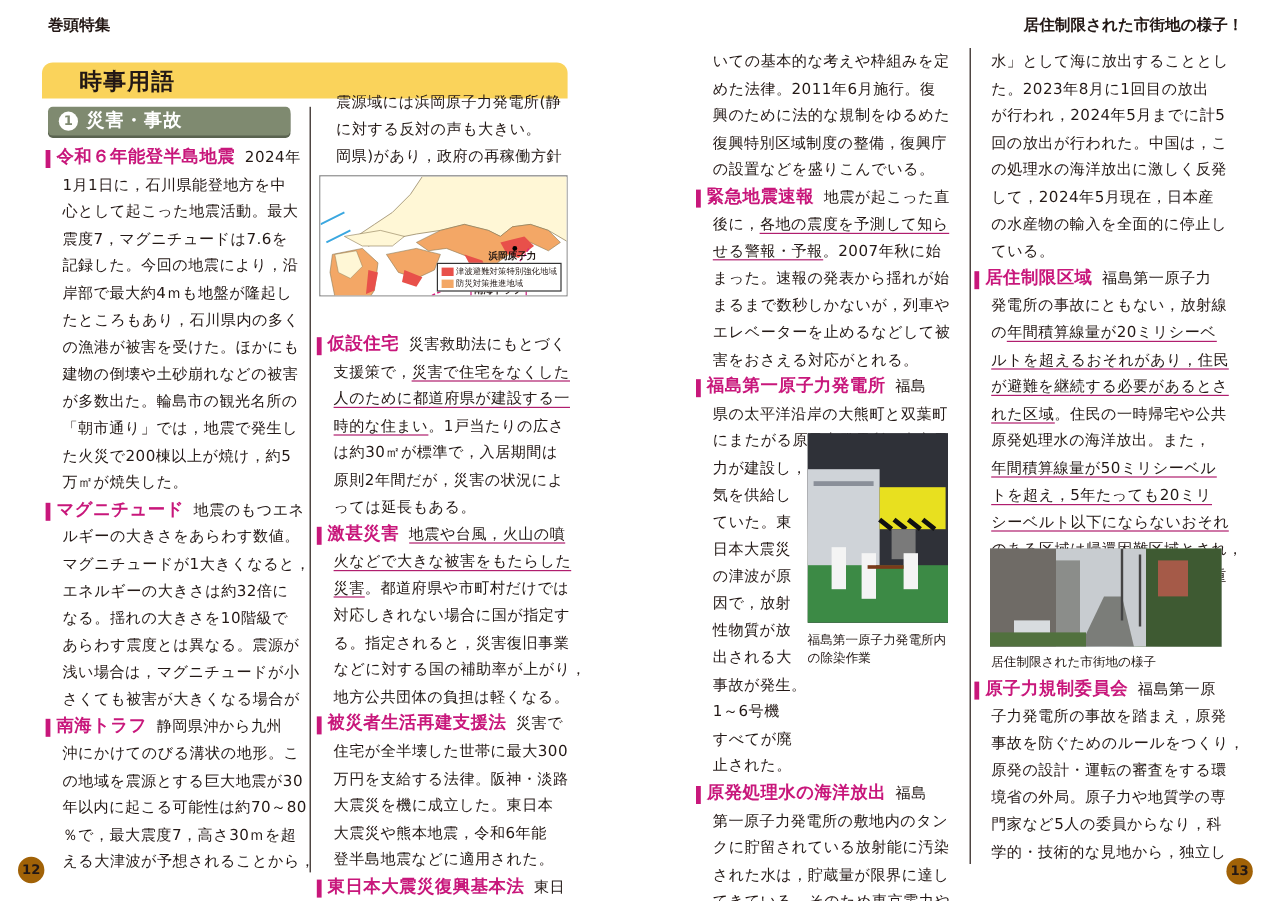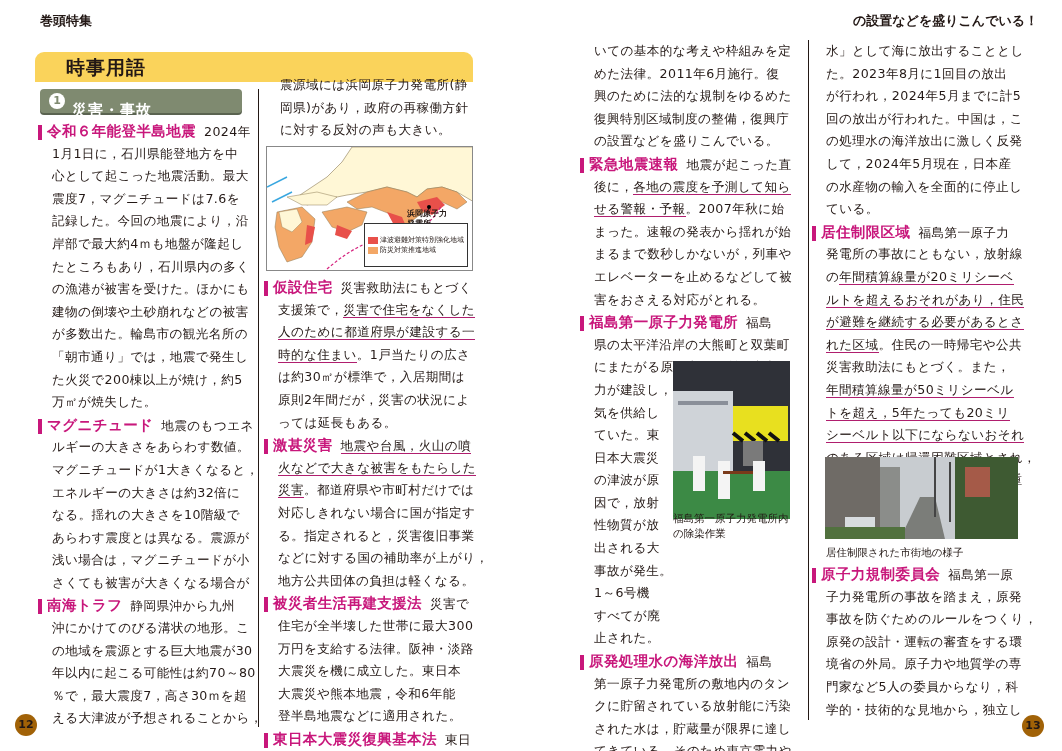--- a/index.html
+++ b/index.html
@@ -4,43 +4,43 @@
 <style>
   * { box-sizing: border-box; margin: 0; padding: 0; }
   html, body { width: 1062px; height: 751px; background: #ffffff; overflow: hidden; }
   body { position: relative; font-family: "DejaVu Sans", "Liberation Sans", sans-serif; color: #231815; }
   .abs { position: absolute; text-align: center; }
   .running-head { font-size: 13px; font-weight: bold; color: #231815; }
   .title-bar { position: absolute; left: 35px; top: 52px; width: 438px; height: 30px; background: #fad35b; border-radius: 9px 9px 0 0; }
   .title-bar span { position: absolute; left: 18px; top: 3px; font-size: 19px; font-weight: bold; color: #231815; letter-spacing: 1px; padding-left: 13px; }
   .section-pill { position: absolute; left: 40px; top: 89px; width: 202px; height: 24px; background: #7f8a70; border-radius: 4px; box-shadow: 0 2px 0 #5a6350; }
   .section-pill .num { position: absolute; left: 9px; top: 4px; width: 16px; height: 16px; border-radius: 50%; background: #fff; color: #7f8a70; font-size: 11px; font-weight: bold; text-align: center; line-height: 16px; }
-  .section-pill .lbl { position: absolute; left: 32px; top: 12px; font-size: 15px; font-weight: bold; color: #fff; letter-spacing: 1px; }
+  .section-pill .lbl { position: absolute; left: 32px; top: 2px; font-size: 15px; font-weight: bold; color: #fff; letter-spacing: 1px; }
   .col { position: absolute; font-size: 12.6px; line-height: 22.6px; letter-spacing: 0.4px; white-space: nowrap; }
   .col .ln { display: block; height: 22.6px; position: relative; }
   .col .ln.ind { padding-left: 14px; }
   .term { position: relative; font-weight: bold; color: #c8177b; font-size: 14.5px; padding-left: 9px; margin-right: 8px; }
   .term::before { content: ""; position: absolute; left: 0; top: 2px; width: 4px; height: 15px; background: #c8177b; }
   .ul { border-bottom: 1.5px solid #b01e6e; margin-top: 31px; }
   .vline { position: absolute; width: 1px; background: #231815; }
   .pagenum { position: absolute; width: 22px; height: 22px; border-radius: 50%; background: #a16207; font-size: 11px; font-weight: bold; text-align: center; line-height: 22px; color: #231815; }
   .caption { position: absolute; font-size: 10.5px; line-height: 15px; color: #231815; }
-  .map { position: absolute; left: 266px; top: 146px; width: 207px; height: 125px; background: #ffffff; border: 1px solid #888; overflow: hidden; }
-  .legend { position: absolute; right: 4px; bottom: 3px; background: #fff; border: 1px solid #333; padding: 11px 3px; font-size: 7px; line-height: 10px; }
+  .map { position: absolute; left: 266px; top: 146px; width: 207px; height: 101px; background: #ffffff; border: 1px solid #888; overflow: hidden; }
+  .legend { position: absolute; right: 4px; bottom: 3px; background: #fff; border: 1px solid #333; padding: 1px 3px; font-size: 7px; line-height: 10px; }
   .legend .sw { display: inline-block; width: 10px; height: 7px; margin-right: 2px; vertical-align: middle; }
   .trough-label { position: absolute; left: 125px; top: 88px; border: 1px solid #c8177b; background: #fff; font-size: 8px; font-weight: bold; padding: 0 2px; color: #231815; }
   .plant-label { position: absolute; left: 140px; top: 62px; font-size: 8px; line-height: 10px; font-weight: bold; color: #231815; }
   .photo1 { position: absolute; left: 673px; top: 361px; width: 117px; height: 158px; overflow: hidden; background: linear-gradient(180deg,#2c2d33 0%,#4b4f57 35%,#8d8f8c 60%,#3a6e3f 100%); }
   .photo2 { position: absolute; left: 825px; top: 457px; width: 193px; height: 82px; overflow: hidden; background: linear-gradient(90deg,#6d6a66 0%,#8a8f8d 30%,#c9cdd0 50%,#4c6a3a 75%,#35502c 100%); }
 </style>
 </head>
 <body>
 
 <div class="abs running-head" style="left:40px; top:12px;">巻頭特集</div>
-<div class="abs running-head" style="left:853px; top:12px;">の設置などを盛りこんでいる！</div>
+<div class="abs running-head" style="left:853px; top:12px;">居住制限された市街地の様子！</div>
 
 <div class="title-bar">
   <span>時事用語</span>
 </div>
 
 <div class="section-pill">
   <span class="num">1</span>
   <span class="lbl">災害・事故</span>
 </div>
 
@@ -72,22 +72,22 @@
     <span class="ln"><span class="term">南海トラフ</span><span>静岡県沖から九州</span></span>
     <span class="ln ind"><span>沖にかけてのびる溝状の地形。こ</span></span>
     <span class="ln ind"><span>の地域を震源とする巨大地震が30</span></span>
     <span class="ln ind"><span>年以内に起こる可能性は約70～80</span></span>
     <span class="ln ind"><span>％で，最大震度7，高さ30ｍを超</span></span>
     <span class="ln ind"><span>える大津波が予想されることから，</span></span>
   </div>
 
 <div class="col" id="col2top" style="left:266px; top:74px; width:210px;">
     <span class="ln ind"><span>震源域には浜岡原子力発電所(静</span></span>
+    <span class="ln ind"><span>に対する反対の声も大きい。</span></span>
     <span class="ln ind"><span>岡県)があり，政府の再稼働方針</span></span>
-    <span class="ln ind"><span>に対する反対の声も大きい。</span></span>
   </div>
 
 <div class="map">
   <svg width="207" height="125" viewBox="0 0 207 125">
     <rect width="207" height="125" fill="#ffffff"></rect>
 
     <path d="M85,0 L207,0 L207,55 L190,45 L175,40 L160,42 L150,50 L140,45 L120,40 L100,45 L80,48 L60,52 L40,58 L30,50 L45,40 L60,30 L75,15 Z" fill="#fff7d6" stroke="#8c7a55" stroke-width="0.6"></path>
     <path d="M100,45 L120,40 L140,45 L150,50 L160,42 L175,40 L190,45 L200,55 L190,62 L175,55 L165,60 L150,70 L140,78 L130,70 L118,65 L105,60 L90,62 L80,55 Z" fill="#f3a766" stroke="#8c7a55" stroke-width="0.5"></path>
     <path d="M150,55 L170,50 L178,58 L165,68 L155,64 Z" fill="#e8504a"></path>
     <path d="M120,65 L135,70 L140,82 L128,80 Z" fill="#e8504a"></path>
@@ -184,41 +184,41 @@
     <rect x="60" y="45" width="55" height="35" fill="#e8e01f"></rect>
     <path d="M60,72 L70,80 M72,72 L82,80 M84,72 L94,80 M96,72 L106,80" stroke="#111" stroke-width="4"></path>
     <rect x="70" y="80" width="20" height="25" fill="#7a7a7a"></rect>
     <rect x="0" y="110" width="117" height="48" fill="#3c8a45"></rect>
     <rect x="20" y="95" width="12" height="35" fill="#f4f4f4"></rect>
     <rect x="45" y="100" width="12" height="38" fill="#f4f4f4"></rect>
     <rect x="80" y="100" width="12" height="30" fill="#f4f4f4"></rect>
     <rect x="50" y="110" width="30" height="3" fill="#7a3a1a"></rect>
   </svg>
 </div>
-<div class="caption" style="left:673px; top:511px;">
+<div class="caption" style="left:673px; top:527px;">
   <div>福島第一原子力発電所内</div>
   <div>の除染作業</div>
 </div>
 
 <div class="col" id="col4" style="left:812px; top:40px; width:215px;">
     <span class="ln ind"><span>水」として海に放出することとし</span></span>
     <span class="ln ind"><span>た。2023年8月に1回目の放出</span></span>
     <span class="ln ind"><span>が行われ，2024年5月までに計5</span></span>
     <span class="ln ind"><span>回の放出が行われた。中国は，こ</span></span>
     <span class="ln ind"><span>の処理水の海洋放出に激しく反発</span></span>
     <span class="ln ind"><span>して，2024年5月現在，日本産</span></span>
     <span class="ln ind"><span>の水産物の輸入を全面的に停止し</span></span>
     <span class="ln ind"><span>ている。</span></span>
     <span class="ln"><span class="term">居住制限区域</span><span>福島第一原子力</span></span>
     <span class="ln ind"><span>発電所の事故にともない，放射線</span></span>
     <span class="ln ind"><span>の</span><span class="ul">年間積算線量が20ミリシーベ</span></span>
     <span class="ln ind"><span class="ul">ルトを超えるおそれがあり，住民</span></span>
     <span class="ln ind"><span class="ul">が避難を継続する必要があるとさ</span></span>
     <span class="ln ind"><span class="ul">れた区域</span><span>。住民の一時帰宅や公共</span></span>
-    <span class="ln ind"><span>災害救助法にもとづく。また，</span></span>
+    <span class="ln ind"><span>原発処理水の海洋放出。また，</span></span>
     <span class="ln ind"><span class="ul">年間積算線量が50ミリシーベル</span></span>
     <span class="ln ind"><span class="ul">トを超え，5年たっても20ミリ</span></span>
     <span class="ln ind"><span class="ul">シーベルト以下にならないおそれ</span></span>
     <span class="ln ind"><span class="ul">のある区域は帰還困難区域</span><span>とされ，</span></span>
     <span class="ln ind"><span>住民が一時的に立ち入る際も厳重</span></span>
     <span class="ln ind"><span>な装備が必要とされた。</span></span>
   </div>
 
 <div class="photo2">
   <svg width="193" height="82" viewBox="0 0 193 82">

